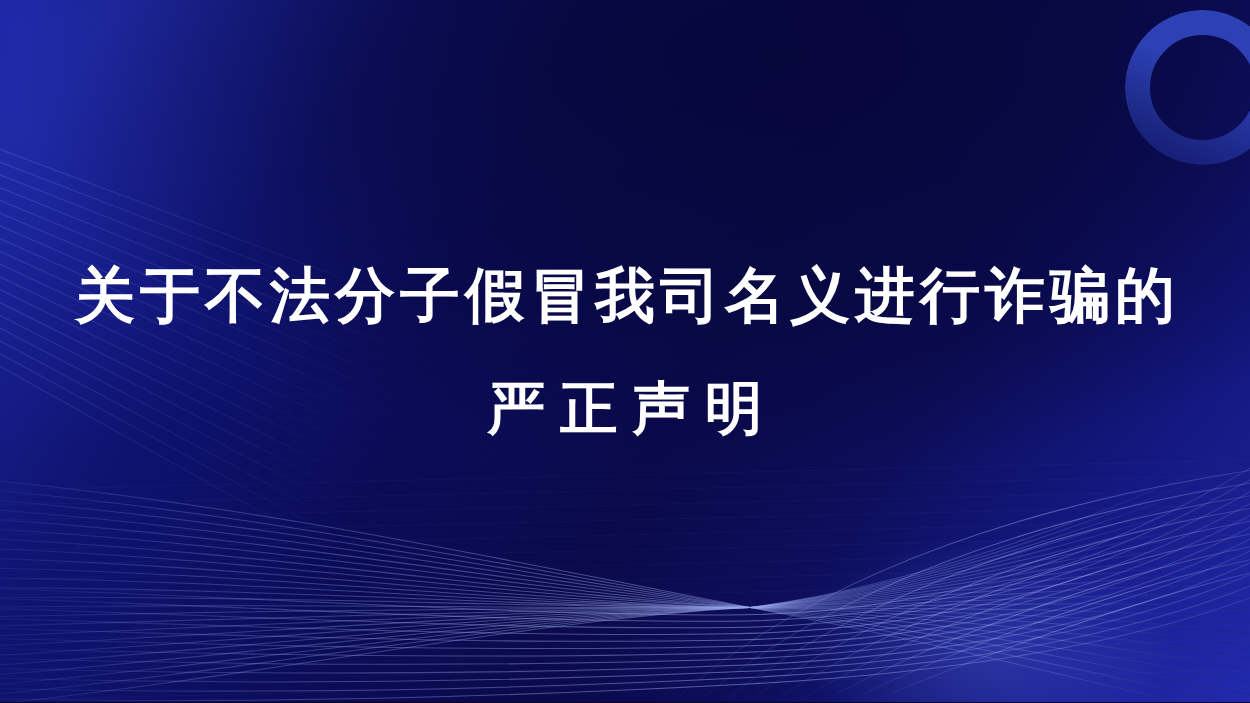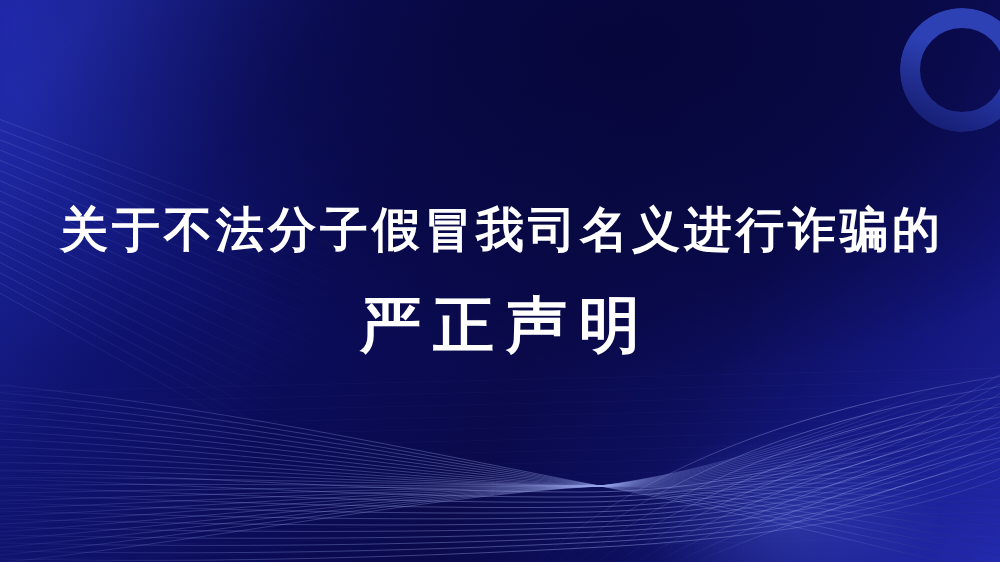--- a/index.html
+++ b/index.html
@@ -92,21 +92,21 @@
     text-align: center;
     line-height: 1.0;
   }
   #title-line-1 {
     font-size: 48px;
     letter-spacing: 4px;
     text-indent: 4px;
     margin-bottom: 41px;
   }
   #title-line-2 {
-    font-size: 61px;
+    font-size: 46px;
     letter-spacing: 12px;
     text-indent: 12px;
   }
 </style>
 </head>
 <body>
 
 <div id="banner">
 
   <div class="bg-layer" id="bg-base"></div>

